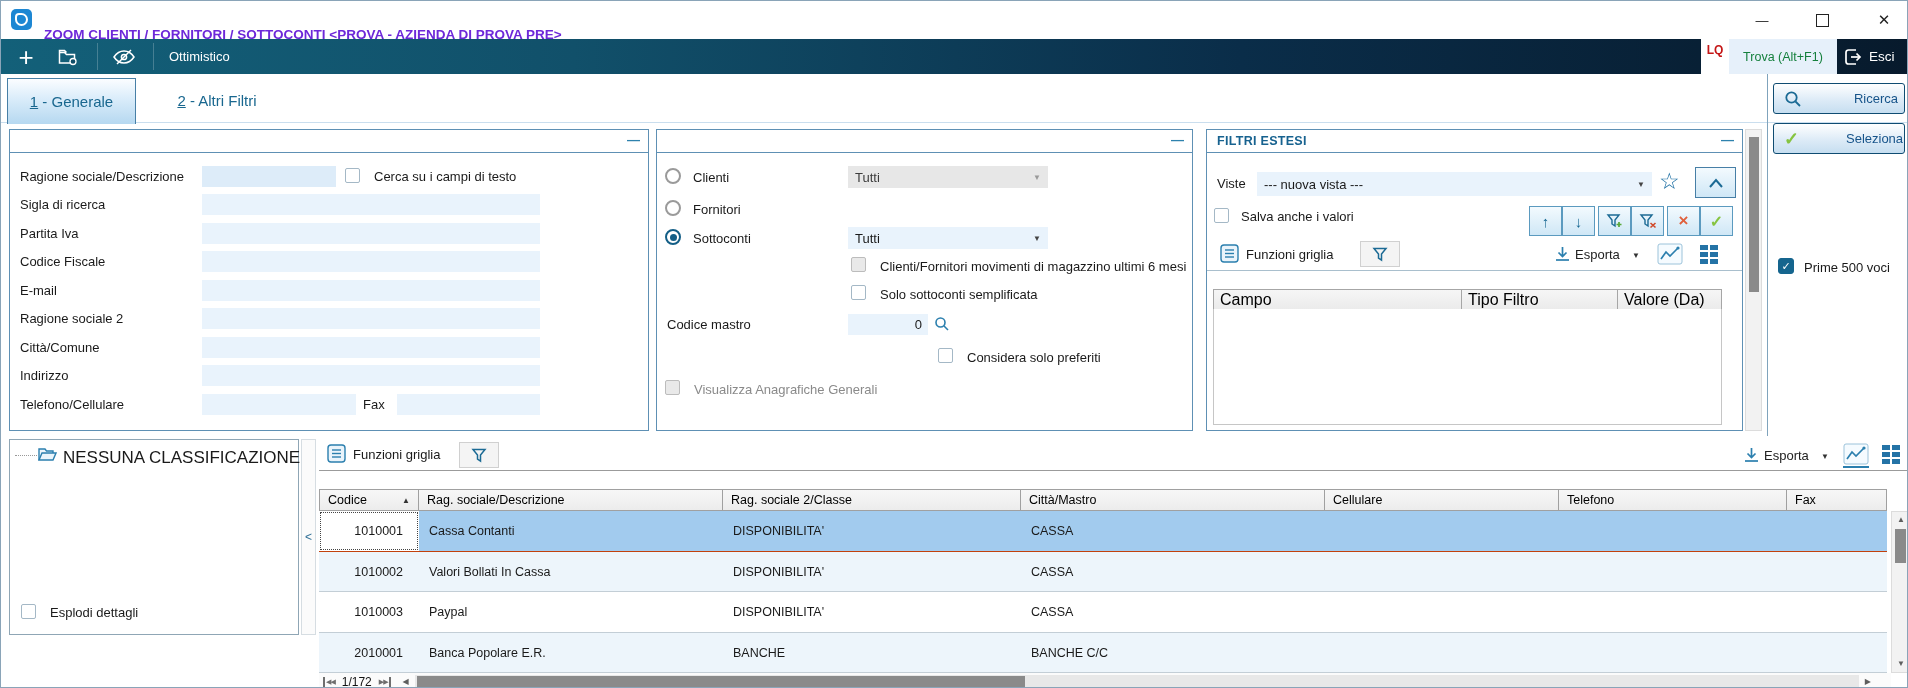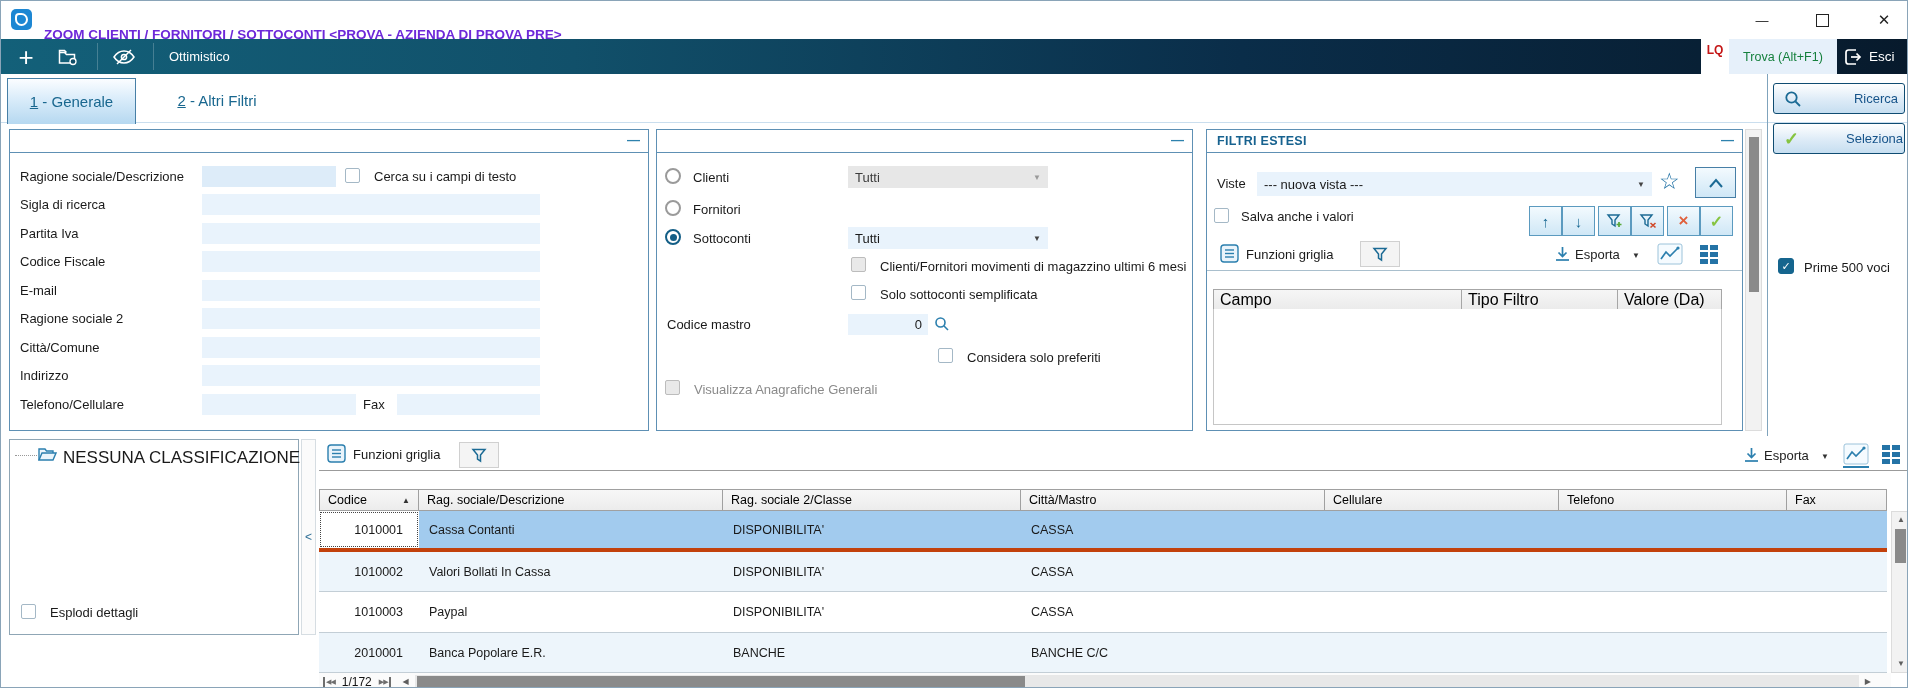--- a/index.html
+++ b/index.html
@@ -61,21 +61,21 @@
   
   .sbtrack{position:absolute;background:#f2f2f2;border:1px solid #dcdcdc;box-sizing:border-box;}
   .sbthumb{position:absolute;background:#8a8a8a;}
   .sbarrow{color:#5e5e5e;font-size:8px;line-height:8px;}
   
   .gridrow{position:absolute;left:318px;width:1568px;display:grid;grid-template-columns:100px 304px 298px 304px 234px 228px 100px;align-items:center;font-size:12.5px;box-sizing:border-box;}
   .gh{height:22px;background:linear-gradient(180deg,#f7f7f7,#ececec);border-top:1px solid #a0a0a0;border-bottom:1px solid #a0a0a0;border-right:1px solid #a0a0a0;display:flex;align-items:center;padding:0 8px;box-sizing:border-box;color:#000;white-space:nowrap;overflow:hidden;}
   .gh:first-child{border-left:1px solid #a0a0a0;justify-content:space-between;}
   .gcell{height:100%;display:flex;align-items:center;padding:0 10px;box-sizing:border-box;white-space:nowrap;overflow:hidden;}
   .gcell.code{justify-content:flex-end;padding-right:16px;}
-  .row-sel{background:#a2cbee;border-bottom:4px solid #c2410c;}
+  .row-sel{background:#a2cbee;border-bottom:1px solid #c2410c;}
   .row-alt{background:#edf5fb;border-bottom:1px solid #c3ced6;}
   .row-plain{background:#ffffff;border-bottom:1px solid #c3ced6;}
   .focuscell{background:#fff;outline:1px dotted #444;outline-offset:-2px;}
   .pagebar{position:absolute;left:318px;top:672px;width:1572px;height:17px;background:#fbfbfb;display:flex;align-items:center;font-size:12px;color:#111;}
   .pgico{color:#6e6e6e;font-size:7px;letter-spacing:-1px;line-height:10px;}
   .treeline{border-top:1px dotted #999;}
   .collapse-strip{position:absolute;left:300px;top:438px;width:15px;height:196px;background:#fbfbfb;border:1px solid #d6dde2;box-sizing:border-box;display:flex;align-items:center;justify-content:center;color:#2e6f96;font-size:12px;}
   svg{display:block;}
 </style>
 </head>

